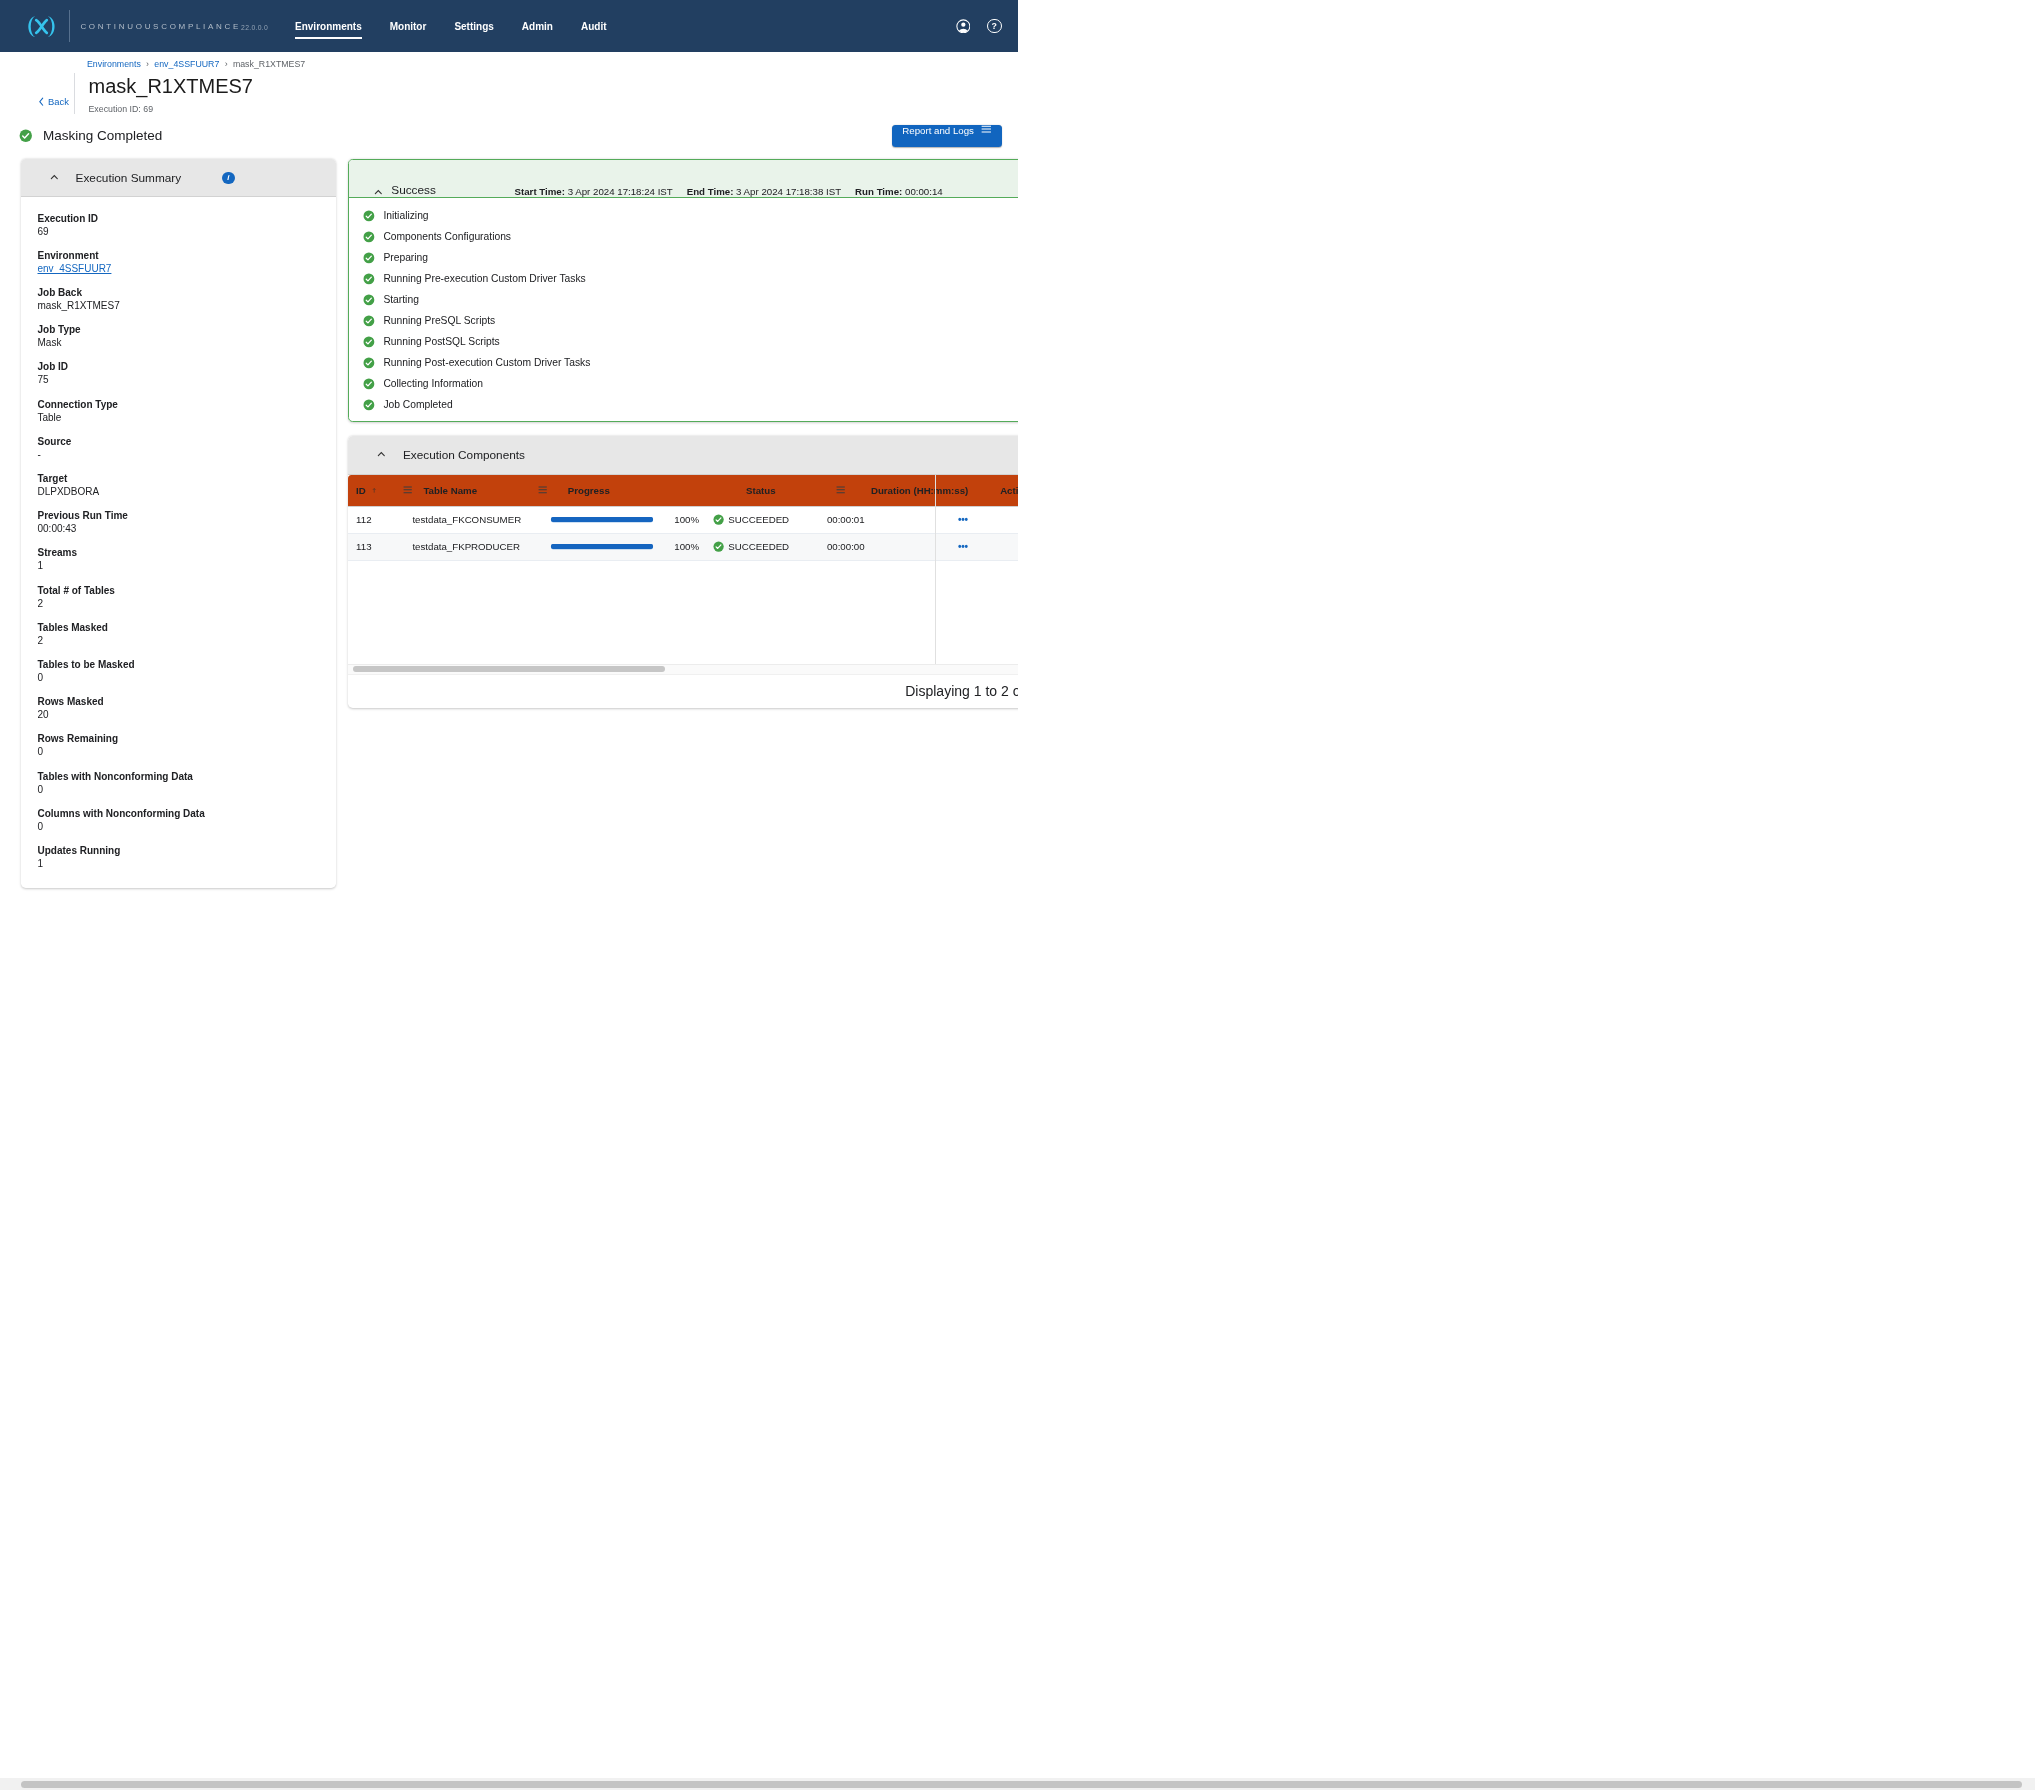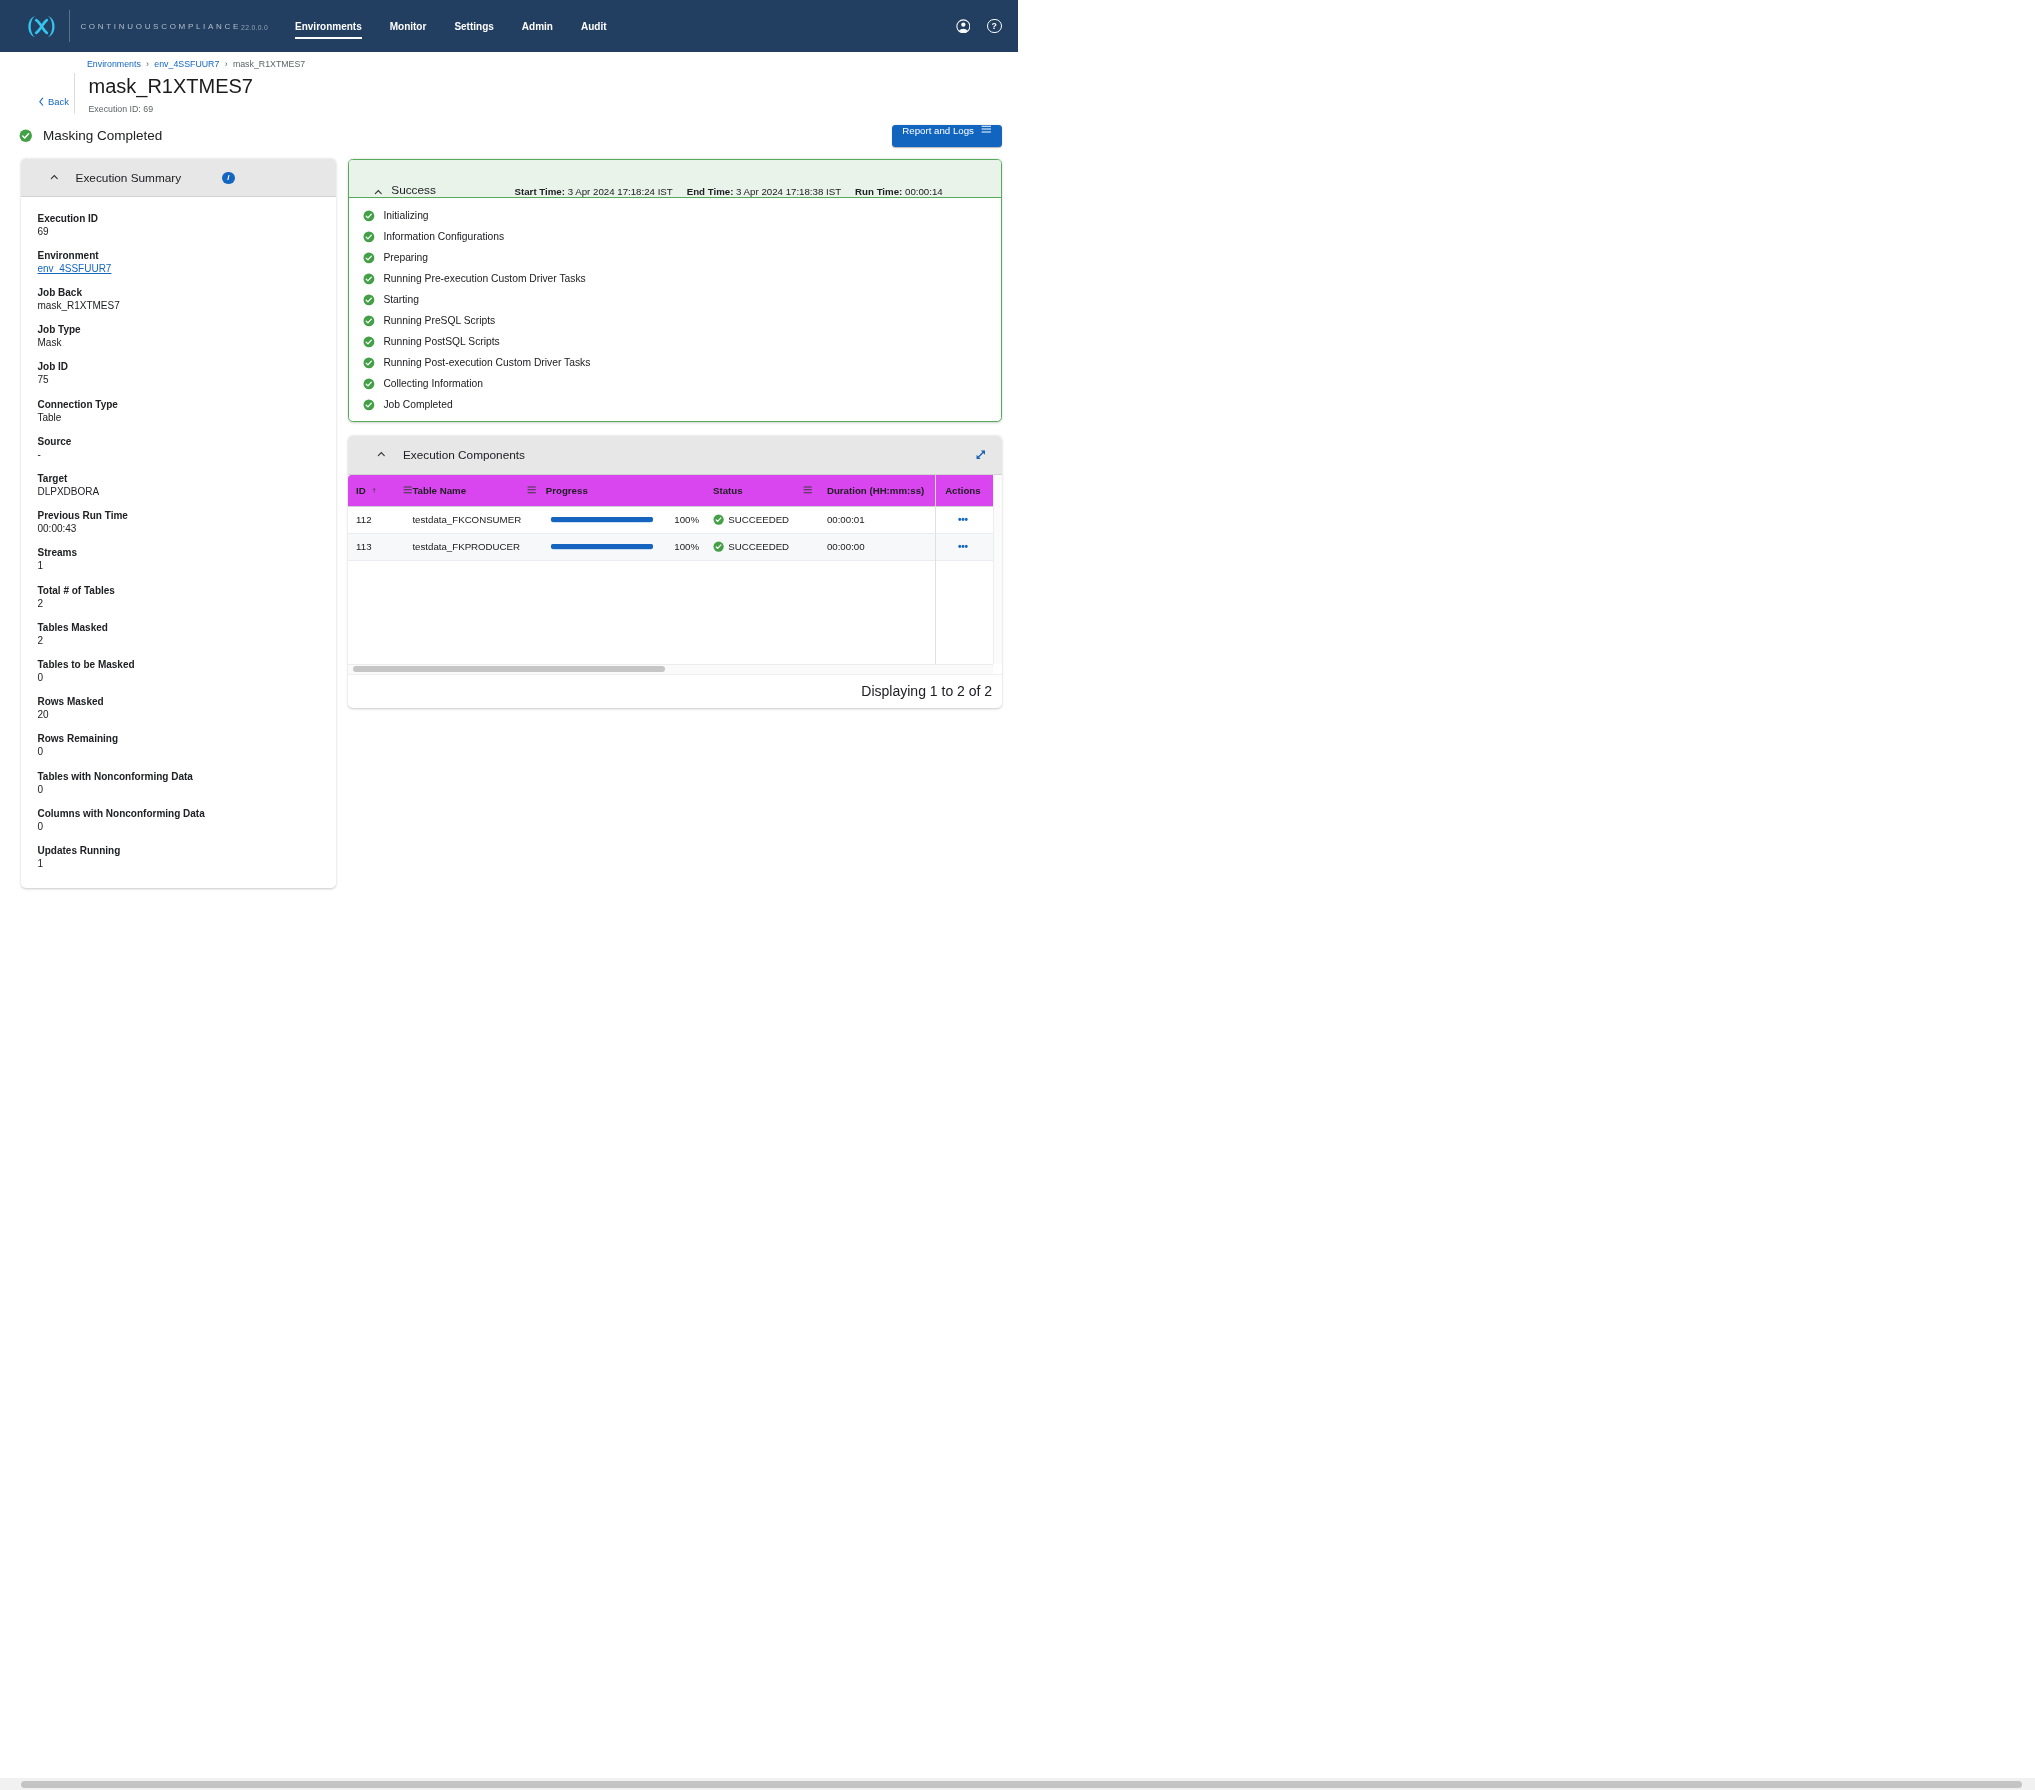--- a/index.html
+++ b/index.html
@@ -75,22 +75,22 @@
   .step-check { width:11.8px; height:11.8px; flex:none; }
   .step-label { font-size:10.3px; color:#202124; }
 
   
   .components-card { margin-top:13.5px; overflow:hidden; border-radius:4.7px; }
   .components-card .card-header { height:39px; padding:0 14px 0 28px; gap:16px; }
   .expand-btn { margin-left:auto; width:13.5px; height:13.5px; cursor:pointer; }
 
   .table-wrap { position:relative; height:199px; background:#fff; }
   .tbl-row { display:flex; align-items:center; }
-  .tbl-head { height:32px; background:#d946ef; border-bottom:0.6px solid #cfcfcf; font-weight:bold;
-    font-size:9.7px; border-radius:3.5px 3.5px 0 0; }
+  .tbl-head { height:32px; background:#c2410c; border-bottom:0.6px solid #cfcfcf; font-weight:bold;
+    font-size:9.7px; border-radius:3.5px 3.5px 0 0;gap:11px; }
   .tbl-data { height:27px; font-size:9.7px; border-bottom:0.6px solid #e9edf2; }
   .tbl-data.alt { background:#f7f8f9; }
   .col-id { width:64px; padding-left:7.7px; display:flex; align-items:center; gap:5.9px; }
   .col-name { width:131px; }
   .col-progress { width:159px; display:flex; align-items:center; }
   .col-status { width:118px; padding-left:10.6px; display:flex; align-items:center; gap:4.1px; }
   .col-duration { width:115px; padding-left:6.5px; }
   .col-actions { width:55px; text-align:center; }
   .menu-icon { width:9.4px; height:7.7px; cursor:pointer; flex:none; }
   .mi-id { margin-left:21px; }
@@ -287,21 +287,21 @@
               <circle cx="12" cy="12" r="11" fill="#43a047"></circle>
               <path d="M6.6 12.6l3.4 3.4 7-7.6" stroke="#fff" stroke-width="2.6" fill="none" stroke-linecap="round" stroke-linejoin="round"></path>
             </svg>
           <span class="step-label">Initializing</span>
         </li>
         <li>
           <svg class="step-check" viewBox="0 0 24 24">
               <circle cx="12" cy="12" r="11" fill="#43a047"></circle>
               <path d="M6.6 12.6l3.4 3.4 7-7.6" stroke="#fff" stroke-width="2.6" fill="none" stroke-linecap="round" stroke-linejoin="round"></path>
             </svg>
-          <span class="step-label">Information Configurations</span>
+          <span class="step-label">Components Configurations</span>
         </li>
         <li>
           <svg class="step-check" viewBox="0 0 24 24">
               <circle cx="12" cy="12" r="11" fill="#43a047"></circle>
               <path d="M6.6 12.6l3.4 3.4 7-7.6" stroke="#fff" stroke-width="2.6" fill="none" stroke-linecap="round" stroke-linejoin="round"></path>
             </svg>
           <span class="step-label">Preparing</span>
         </li>
         <li>
           <svg class="step-check" viewBox="0 0 24 24">

